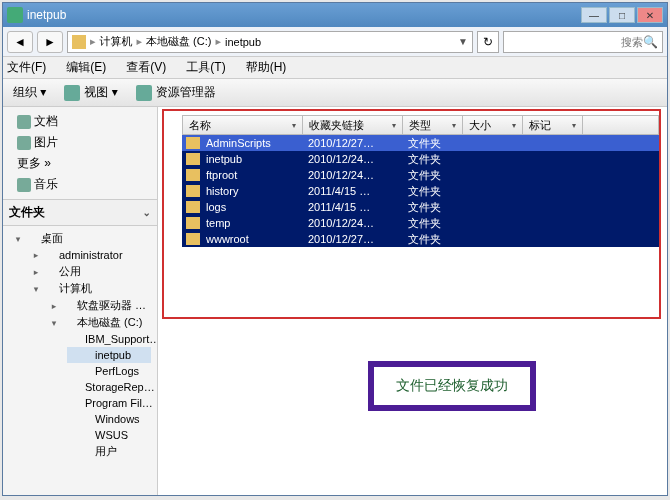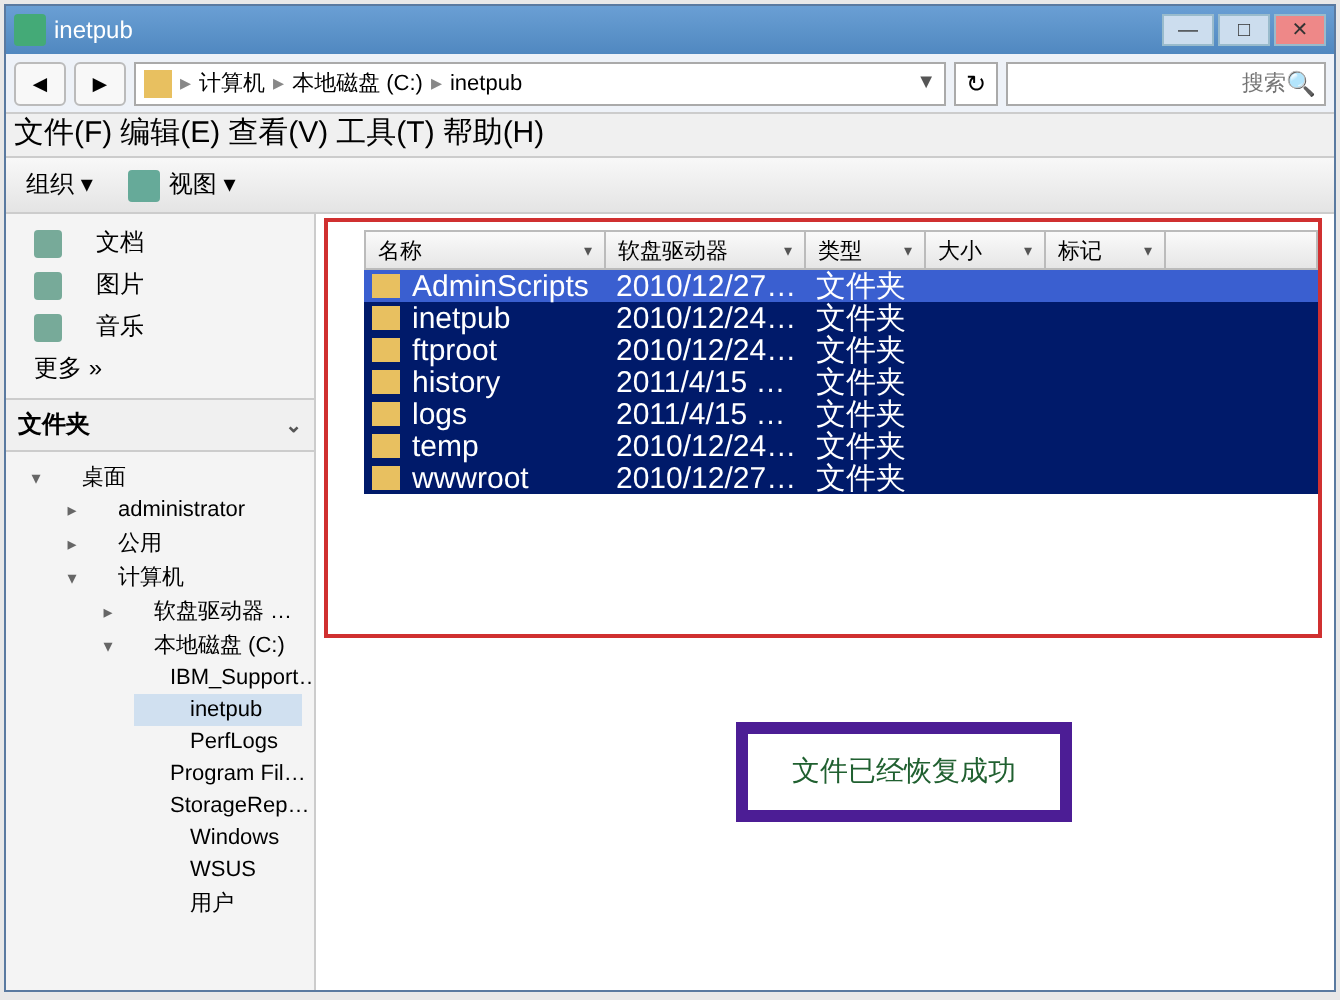--- a/index.html
+++ b/index.html
@@ -15,50 +15,50 @@
 .titlebar .winbtn.close { background: #e88; }
 
 .navbar { height: 30px; background: #eef2f8; border-bottom: 1px solid #ccc; display: flex; align-items: center; padding: 2px 4px; gap: 4px; }
 .navbtn { width: 26px; height: 22px; border: 1px solid #bbb; background: #f8f8f8; border-radius: 3px; display: flex; align-items: center; justify-content: center; cursor: pointer; }
 .pathbox { flex: 1; height: 22px; background: #fff; border: 1px solid #aaa; display: flex; align-items: center; padding: 0 4px; font-size: 11px; gap: 4px; }
 .pathbox .sep { color: #888; }
 .refreshbtn { width: 22px; height: 22px; border: 1px solid #aaa; background: #fff; display: flex; align-items: center; justify-content: center; cursor: pointer; }
 .searchbox { width: 160px; height: 22px; background: #fff; border: 1px solid #aaa; display: flex; align-items: center; padding: 0 4px; }
 .searchbox input { border: none; outline: none; width: 100%; font-size: 11px; color: #888; text-align: right; }
 
-.menubar { height: 22px; background: #f0f0f0; border-bottom: 1px solid #ccc; display: flex; align-items: flex-start; padding: 0 4px; gap: 4px; font-size: 15px; }
+.menubar { height: 22px; background: #f0f0f0; border-bottom: 1px solid #ccc; display: flex; align-items: center; padding: 0 4px; gap: 20px; font-size: 12px; }
 .menubar span { cursor: pointer; }
 
 .toolbar { height: 28px; background: linear-gradient(#f8f8f8, #e4e4e4); border-bottom: 1px solid #ccc; display: flex; align-items: center; padding: 0 6px; gap: 10px; font-size: 12px; }
 .toolbtn { display: flex; align-items: center; gap: 4px; cursor: pointer; padding: 2px 4px; }
 .toolicon { width: 16px; height: 16px; background: #6a9; border-radius: 2px; }
 
 .body { flex: 1; display: flex; overflow: hidden; }
 
 .sidebar { width: 155px; background: #f4f4f4; border-right: 1px solid #ccc; display: flex; flex-direction: column; overflow-y: auto; font-size: 12px; }
 .sidesection { padding: 4px 6px; }
 .sidesection .header { font-weight: bold; color: #333; padding: 4px 0; border-bottom: 1px solid #ddd; margin-bottom: 2px; display: flex; justify-content: space-between; align-items: center; }
-.sideitem { display: flex; align-items: center; gap: 17px; padding: 2px 0 2px 8px; cursor: pointer; }
+.sideitem { display: flex; align-items: center; gap: 3px; padding: 2px 0 2px 8px; cursor: pointer; }
 .sideitem .ico { width: 14px; height: 14px; background: #7a9; border-radius: 2px; flex-shrink: 0; }
 .treeitem { padding-left: 4px; }
 .treeitem .row { display: flex; align-items: center; gap: 2px; padding: 1px 0; cursor: pointer; white-space: nowrap; font-size: 11px; }
 .treeitem .exp { width: 10px; text-align: center; color: #666; cursor: pointer; font-size: 9px; }
 .treeitem .ico { width: 14px; height: 14px; flex-shrink: 0; }
 .treeitem.selected > .row { background: #d0e0f0; }
 .treeitem .children { padding-left: 14px; }
 .sidebar .foldersheader { padding: 4px 6px; font-weight: bold; border-top: 1px solid #ccc; border-bottom: 1px solid #ccc; background: #f0f0f0; display: flex; justify-content: space-between; align-items: center; }
 
 .main { flex: 1; background: #fff; position: relative; overflow: hidden; }
 .redbox { position: absolute; left: 4px; top: 2px; right: 6px; height: 210px; border: 2px solid #d03030; pointer-events: none; }
 
 .filelist { margin: 8px 8px 0 24px; border-radius: 26px; }
 .colheaders { height: 20px; background: linear-gradient(#fafafa, #e6e6e6); border: 1px solid #bbb; display: flex; font-size: 11px; }
 .colheaders .col { border-right: 1px solid #bbb; padding: 2px 6px; display: flex; align-items: center; justify-content: space-between; cursor: pointer; }
 .colheaders .dd { font-size: 8px; color: #555; }
-.rows { background: #001a6a; color: #fff; font-family: Consolas, monospace; font-size: 15px; }
+.rows { background: #001a6a; color: #fff; font-family: Consolas, monospace; font-size: 11px; }
 .rows .row { display: flex; height: 16px; align-items: center; }
 .rows .row:first-child { background: #3a5fd0; }
 .rows .cell { padding: 0 6px; overflow: hidden; white-space: nowrap; }
 .rows .ico { width: 14px; height: 12px; background: #e8c060; margin-left: 4px; flex-shrink: 0; }
 
 .callout { position: absolute; left: 210px; top: 254px; border: 6px solid #4c1d95; background: #fff; padding: 10px 22px; font-size: 14px; color: #206030; font-family: Liberation Mono, monospace; }
 
 .chev { font-size: 10px; color: #555; cursor: pointer; }
 </style>
 </head>
@@ -106,39 +106,43 @@
   </div>
 
   <div class="toolbar">
     <div class="toolbtn">
         <span>组织 ▾</span>
       </div>
     <div class="toolbtn">
         <span class="toolicon"></span>
         <span>视图 ▾</span>
       </div>
+    <div class="toolbtn">
+        <span class="toolicon"></span>
+        <span>资源管理器</span>
+      </div>
   </div>
 
   <div class="body">
     <div class="sidebar">
       <div class="sidesection">
         <div class="sideitem">
             <div class="ico"></div>
             <span>文档</span>
           </div>
         <div class="sideitem">
             <div class="ico"></div>
             <span>图片</span>
           </div>
         <div class="sideitem">
+            <span>更多 »</span>
+          </div>
+        <div class="sideitem">
             <div class="ico"></div>
             <span>音乐</span>
-          </div>
-        <div class="sideitem">
-            <span>更多 »</span>
           </div>
       </div>
 
       <div class="foldersheader">
         <span>文件夹</span>
           <span class="chev">⌄</span>
       </div>
 
       <div class="sidesection" style="flex:1;overflow:auto;">
         <div class="treeitem">
@@ -201,28 +205,28 @@
                         <div class="row">
                           <span class="exp"></span>
                           <div class="ico folder"></div>
                           <span>PerfLogs</span>
                         </div>
                       </div>
                     <div class="treeitem">
                         <div class="row">
                           <span class="exp"></span>
                           <div class="ico folder"></div>
+                          <span>StorageRep…</span>
+                        </div>
+                      </div>
+                    <div class="treeitem">
+                        <div class="row">
+                          <span class="exp"></span>
+                          <div class="ico folder"></div>
                           <span>Program Fil…</span>
-                        </div>
-                      </div>
-                    <div class="treeitem">
-                        <div class="row">
-                          <span class="exp"></span>
-                          <div class="ico folder"></div>
-                          <span>StorageRep…</span>
                         </div>
                       </div>
                     <div class="treeitem">
                         <div class="row">
                           <span class="exp"></span>
                           <div class="ico folder"></div>
                           <span>Windows</span>
                         </div>
                       </div>
                     <div class="treeitem">
@@ -251,21 +255,21 @@
     </div>
 
     <div class="main">
       <div class="filelist">
         <div class="colheaders">
           <div class="col" style="width:120px">
               <span>名称</span>
               <span class="dd">▾</span>
             </div>
           <div class="col" style="width:100px">
-              <span>软盘驱动器</span>
+              <span>收藏夹链接</span>
               <span class="dd">▾</span>
             </div>
           <div class="col" style="width:60px">
               <span>类型</span>
               <span class="dd">▾</span>
             </div>
           <div class="col" style="width:60px">
               <span>大小</span>
               <span class="dd">▾</span>
             </div>

